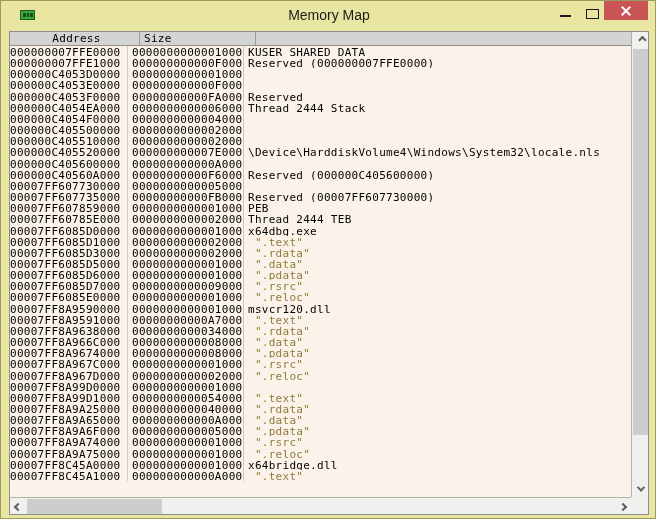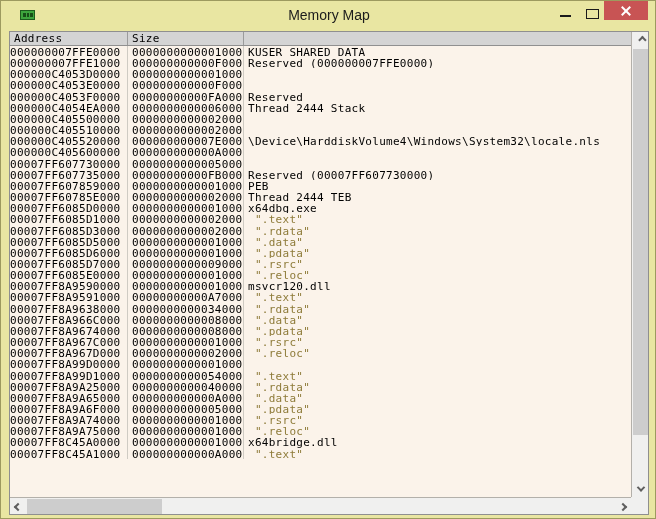--- a/index.html
+++ b/index.html
@@ -62,21 +62,21 @@
     line-height:13px;padding-left:4px;border-right:1px solid #9b9b9b;
     overflow:hidden;white-space:pre;
   }
   .rows{position:absolute;left:0;top:14px;right:0;bottom:0;overflow:hidden;}
   .row{display:flex;height:11.17px;}
   .cell{overflow:hidden;}
   .c-addr{width:118px;padding-left:0;border-right:1px solid #cfcbc3;white-space:pre;}
   .c-size{width:116px;padding-left:4px;border-right:1px solid #cfcbc3;white-space:pre;}
   .c-info{flex:1;padding-left:4px;white-space:pre;}
   .row .c-info.section{color:var(--section-text);}
-  .h-addr{width:118px;} .h-size{width:116px;} .h-info{flex:1;border-right:none;margin-top:19px;}
+  .h-addr{width:130px;text-align:center;} .h-size{width:116px;} .h-info{flex:1;border-right:none;margin-top:19px;}
   
   .vscroll{
     position:absolute;top:0;right:0;width:17px;height:465px;
     background:var(--scroll-track);border-left:1px solid #b3b0aa;
   }
   .vs-btn{position:absolute;left:1px;right:0;height:16px;display:flex;align-items:center;justify-content:center;}
   .vs-up{top:0;} .vs-down{bottom:0;}
   .vs-thumb{position:absolute;left:1px;right:0;top:17px;height:386px;background:var(--scroll-thumb);}
   .hscroll{
     position:absolute;left:0;bottom:0;height:17px;width:621px;
@@ -144,40 +144,50 @@
             <div class="cell c-addr">000000C4053F0000</div>
             <div class="cell c-size">00000000000FA000</div>
             <div class="cell c-info">Reserved</div>
           </div>
           <div class="row">
             <div class="cell c-addr">000000C4054EA000</div>
             <div class="cell c-size">0000000000006000</div>
             <div class="cell c-info">Thread 2444 Stack</div>
           </div>
           <div class="row">
+            <div class="cell c-addr">000000C4054F0000</div>
+            <div class="cell c-size">0000000000004000</div>
+            <div class="cell c-info"></div>
+          </div>
+          <div class="row">
             <div class="cell c-addr">000000C405500000</div>
             <div class="cell c-size">0000000000002000</div>
             <div class="cell c-info"></div>
           </div>
           <div class="row">
             <div class="cell c-addr">000000C405510000</div>
             <div class="cell c-size">0000000000002000</div>
             <div class="cell c-info"></div>
           </div>
           <div class="row">
             <div class="cell c-addr">000000C405520000</div>
             <div class="cell c-size">000000000007E000</div>
             <div class="cell c-info">\Device\HarddiskVolume4\Windows\System32\locale.nls</div>
           </div>
           <div class="row">
             <div class="cell c-addr">000000C405600000</div>
             <div class="cell c-size">000000000000A000</div>
             <div class="cell c-info"></div>
           </div>
           <div class="row">
+            <div class="cell c-addr">000000C40560A000</div>
+            <div class="cell c-size">00000000000F6000</div>
+            <div class="cell c-info">Reserved (000000C405600000)</div>
+          </div>
+          <div class="row">
             <div class="cell c-addr">00007FF607730000</div>
             <div class="cell c-size">0000000000005000</div>
             <div class="cell c-info"></div>
           </div>
           <div class="row">
             <div class="cell c-addr">00007FF607735000</div>
             <div class="cell c-size">00000000000FB000</div>
             <div class="cell c-info">Reserved (00007FF607730000)</div>
           </div>
           <div class="row">

